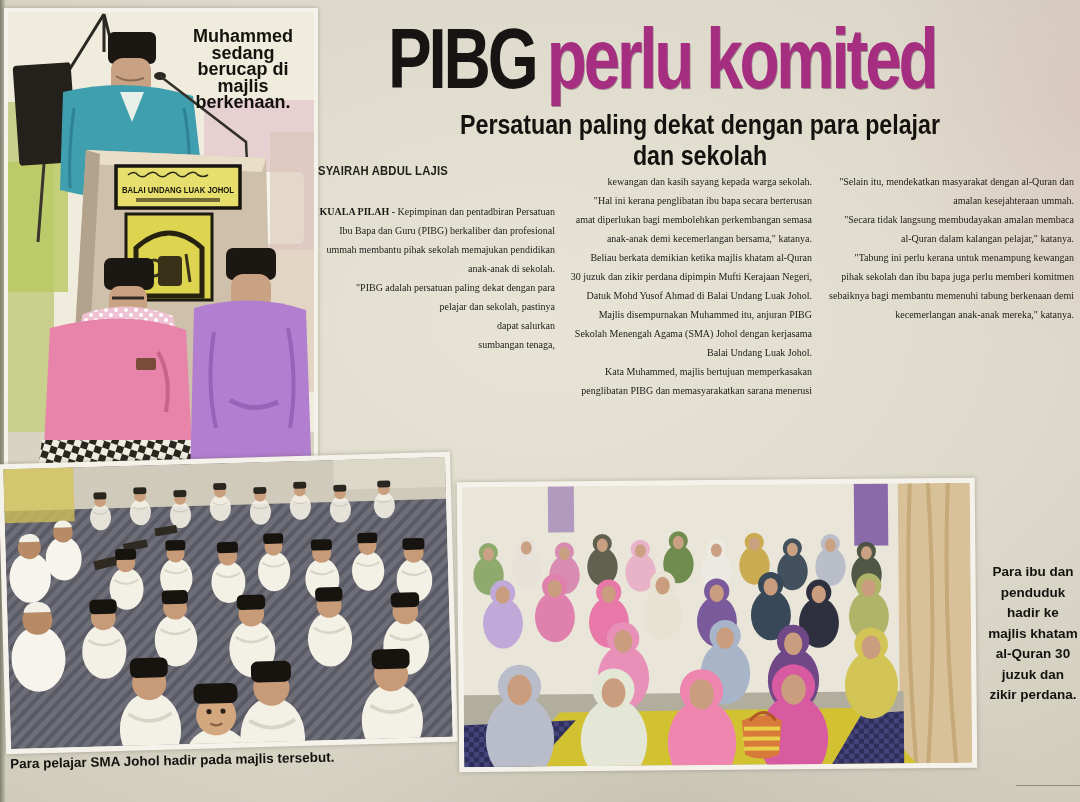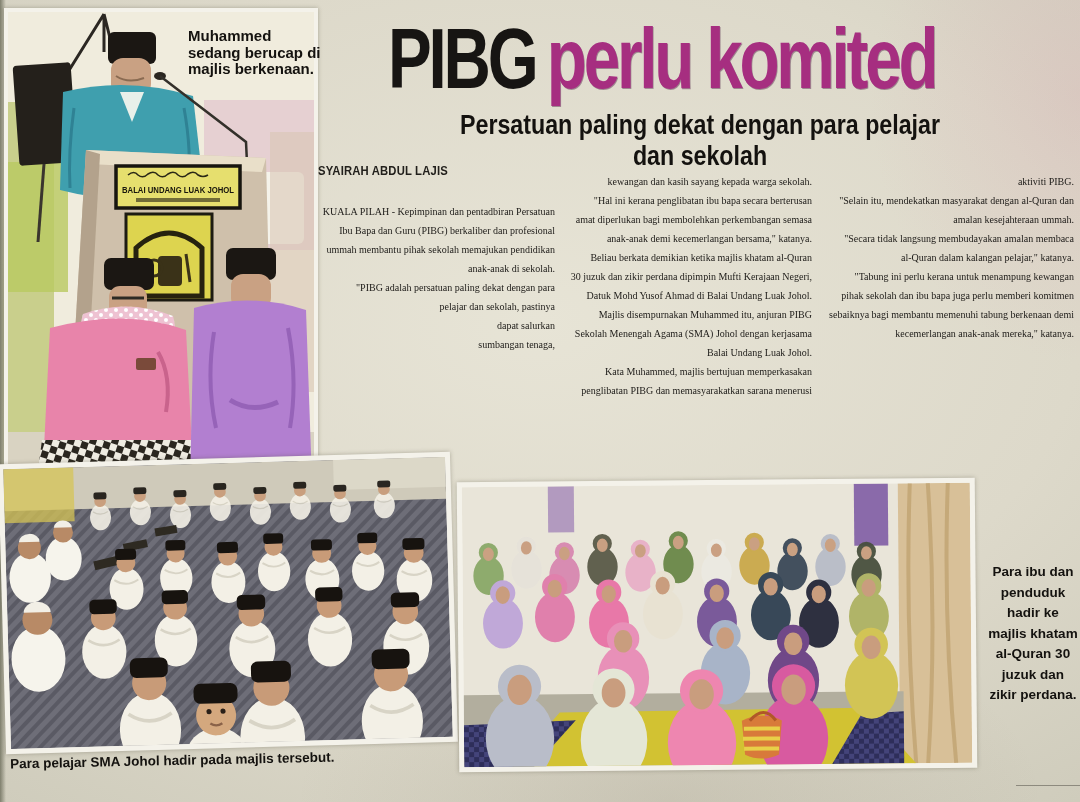--- a/index.html
+++ b/index.html
@@ -29,33 +29,33 @@
     font-weight:bold;font-size:12.5px;color:#22201c;transform:scaleX(.9);transform-origin:left top;
     letter-spacing:.2px;}
 
   
   .col{position:absolute;font-size:10px;line-height:19px;text-align:right;}
   .col p{margin:0;}
   .col p.indent{text-indent:15px;}
   .col1{left:317px;top:202px;width:238px;}
   .col2{left:568px;top:172px;width:244px;}
   .col3{left:822px;top:172px;width:252px;}
-  .dateline{font-weight:normal;}
+  .dateline{font-weight:bold;}
   .wrap-b{margin-left:140px !important;width:98px;}
 
   
   .photo-frame{position:absolute;background:#f4f2ea;box-shadow:0 0 4px rgba(70,65,50,.35);}
   .photo-frame svg{display:block;}
   .podium-frame{left:4px;top:8px;width:306px;height:472px;padding:4px;}
   .students-frame{left:2px;top:458px;width:442px;height:280px;padding:5px;transform:rotate(-1.6deg);}
   .women-frame{left:458px;top:480px;width:508px;height:280px;padding:5px;transform:rotate(-0.5deg);}
 
   
   .caption{font-family:"Liberation Sans",sans-serif;font-weight:bold;color:#14120f;position:absolute;}
-  .caption-podium{left:188px;top:28px;width:134px;font-size:15px;line-height:16.5px;}
+  .caption-podium{left:176px;top:28px;width:134px;text-align:center;font-size:18px;line-height:16.5px;}
   .caption-students{left:10px;top:752px;width:420px;font-size:13.5px;transform:rotate(-1.2deg);}
   .caption-congregation{left:988px;top:562px;width:90px;font-size:13.5px;line-height:20.5px;text-align:center;}
 </style>
 </head>
 <body>
 
 <div class="page">
 
   <div class="edge-left"></div>
   <div class="pencil-line"></div>
@@ -154,21 +154,20 @@
 
   <div class="col col2">
     <p class="p">kewangan dan kasih sayang kepada warga sekolah.</p>
     <p class="p indent">"Hal ini kerana penglibatan ibu bapa secara berterusan amat diperlukan bagi membolehkan perkembangan semasa anak-anak demi kecemerlangan bersama," katanya.</p>
     <p class="p indent">Beliau berkata demikian ketika majlis khatam al-Quran 30 juzuk dan zikir perdana dipimpin Mufti Kerajaan Negeri, Datuk Mohd Yusof Ahmad di Balai Undang Luak Johol.</p>
     <p class="p indent">Majlis disempurnakan Muhammed itu, anjuran PIBG Sekolah Menengah Agama (SMA) Johol dengan kerjasama Balai Undang Luak Johol.</p>
     <p class="p indent">Kata Muhammed, majlis bertujuan memperkasakan penglibatan PIBG dan memasyarakatkan sarana menerusi</p>
   </div>
 
   <div class="col col3">
-    <p class="p">aktiviti PIBG.</p>
     <p class="p indent">"Selain itu, mendekatkan masyarakat dengan al-Quran dan amalan kesejahteraan ummah.</p>
     <p class="p indent">"Secara tidak langsung membudayakan amalan membaca al-Quran dalam kalangan pelajar," katanya.</p>
     <p class="p indent">"Tabung ini perlu kerana untuk menampung kewangan pihak sekolah dan ibu bapa juga perlu memberi komitmen sebaiknya bagi membantu memenuhi tabung berkenaan demi kecemerlangan anak-anak mereka," katanya.</p>
   </div>
 
   <div class="photo-frame students-frame">
     <svg width="442" height="280" viewBox="0 0 442 280">
       <defs>
         <pattern id="hatch" width="9" height="9" patternUnits="userSpaceOnUse" patternTransform="rotate(45)">
           <rect width="9" height="9" fill="#6e6e78"></rect>

